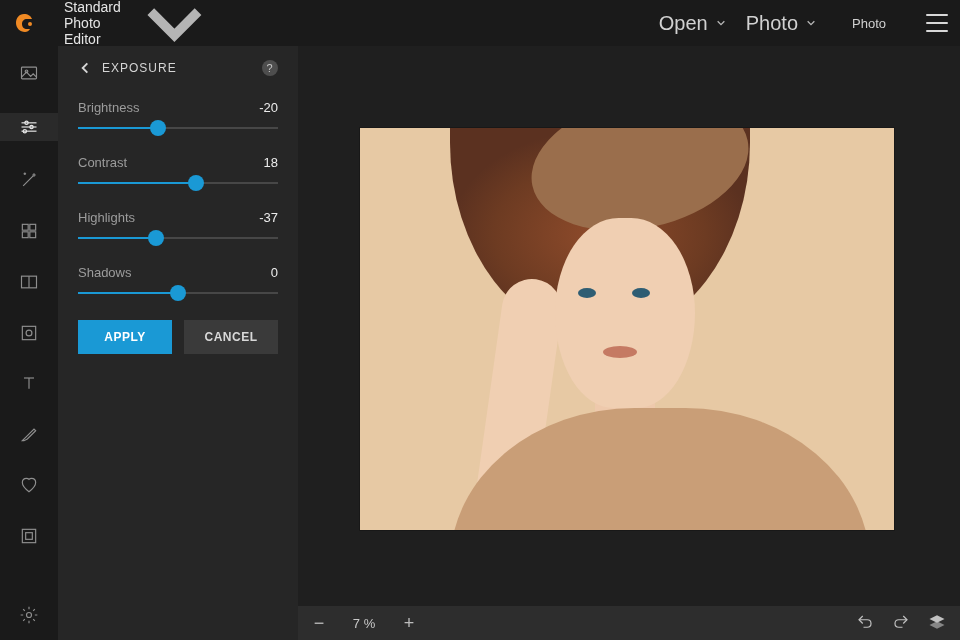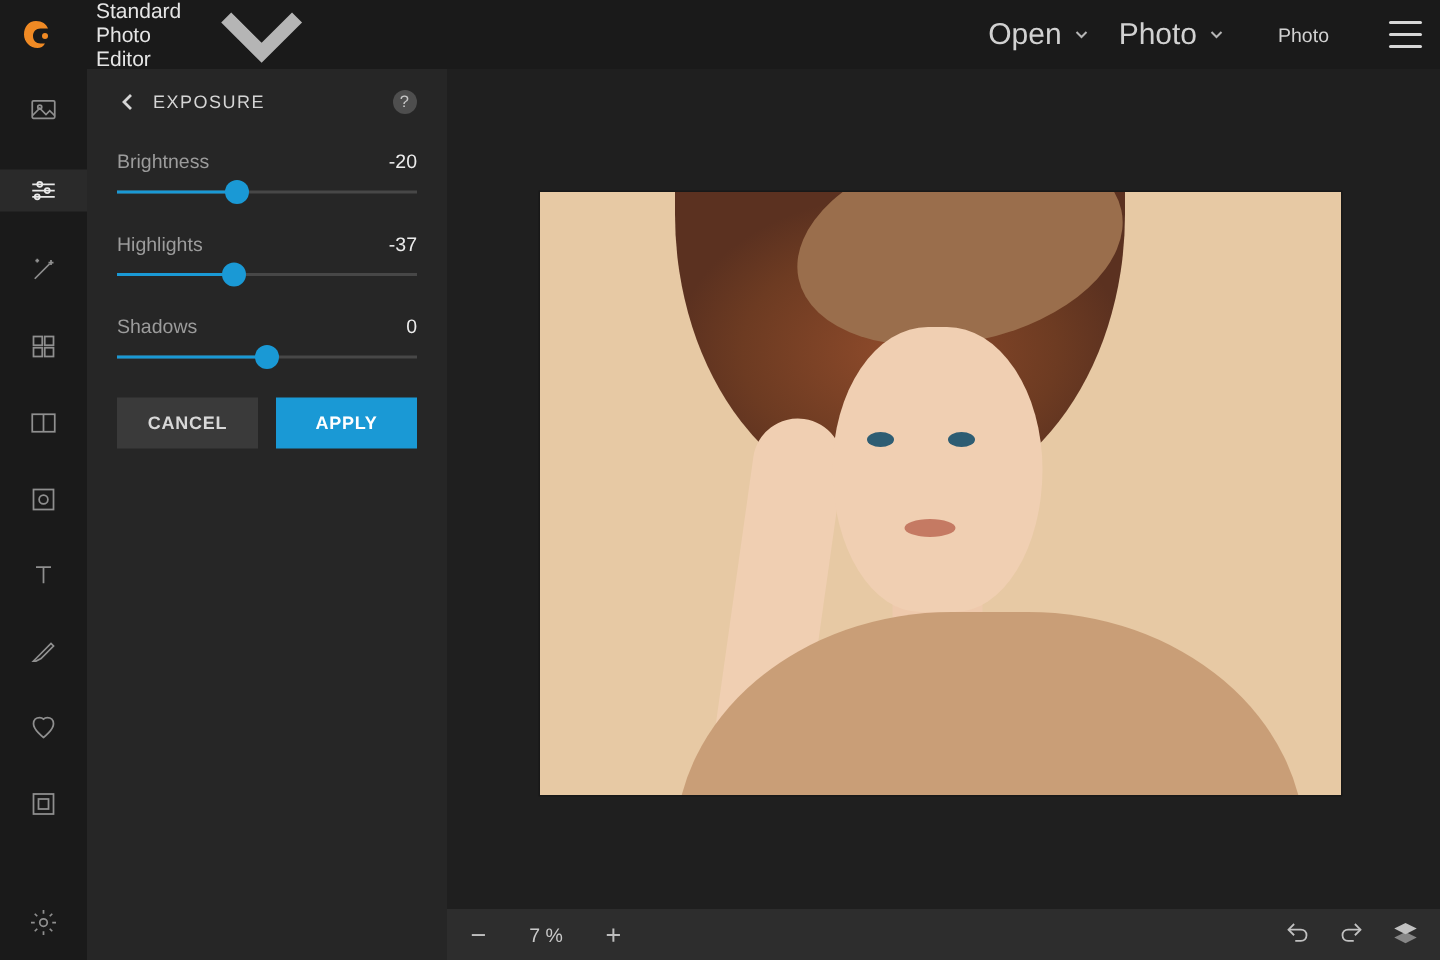--- a/index.html
+++ b/index.html
@@ -202,20 +202,32 @@
           </div>
           <div class="track">
             <div class="bar">
               <div class="fill" style="width:40%"></div>
             </div>
             <div class="thumb" style="left:40%"></div>
           </div>
         </div>
         <div class="slider-group">
           <div class="slider-row">
+            <span>Contrast</span>
+            <span class="val">18</span>
+          </div>
+          <div class="track">
+            <div class="bar">
+              <div class="fill" style="width:59%"></div>
+            </div>
+            <div class="thumb" style="left:59%"></div>
+          </div>
+        </div>
+        <div class="slider-group">
+          <div class="slider-row">
             <span>Highlights</span>
             <span class="val">-37</span>
           </div>
           <div class="track">
             <div class="bar">
               <div class="fill" style="width:39%"></div>
             </div>
             <div class="thumb" style="left:39%"></div>
           </div>
         </div>
@@ -227,22 +239,22 @@
           <div class="track">
             <div class="bar">
               <div class="fill" style="width:50%"></div>
             </div>
             <div class="thumb" style="left:50%"></div>
           </div>
         </div>
       </div>
 
     <div class="panel-buttons">
+      <div class="btn apply">APPLY</div>
       <div class="btn cancel">CANCEL</div>
-      <div class="btn apply">APPLY</div>
     </div>
   </div>
 
   <div class="canvas-wrap">
     <div class="canvas">
       <div class="hair"></div>
       <div class="hat"></div>
       <div class="arm"></div>
       <div class="neck"></div>
       <div class="shirt"></div>

